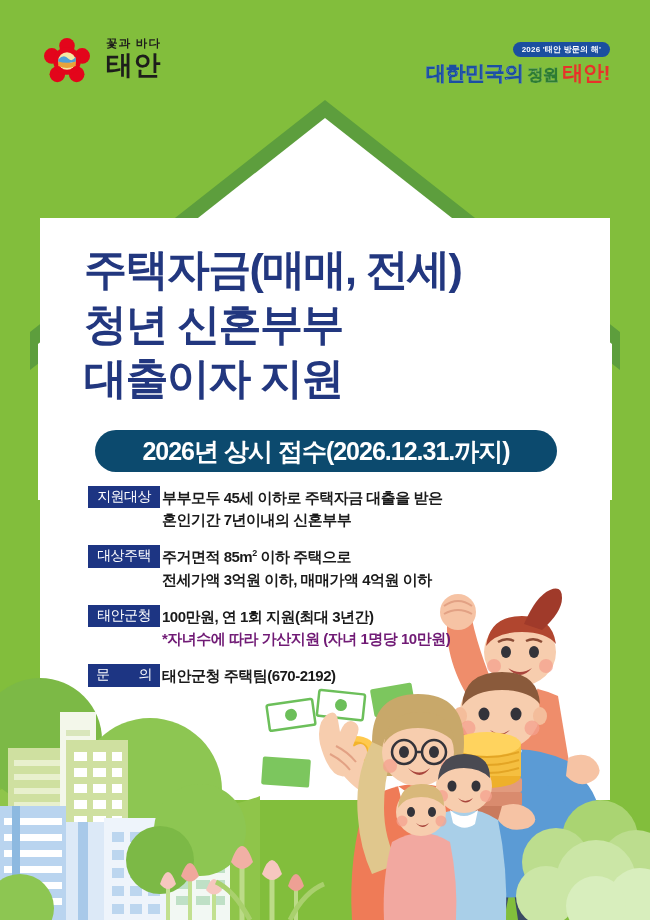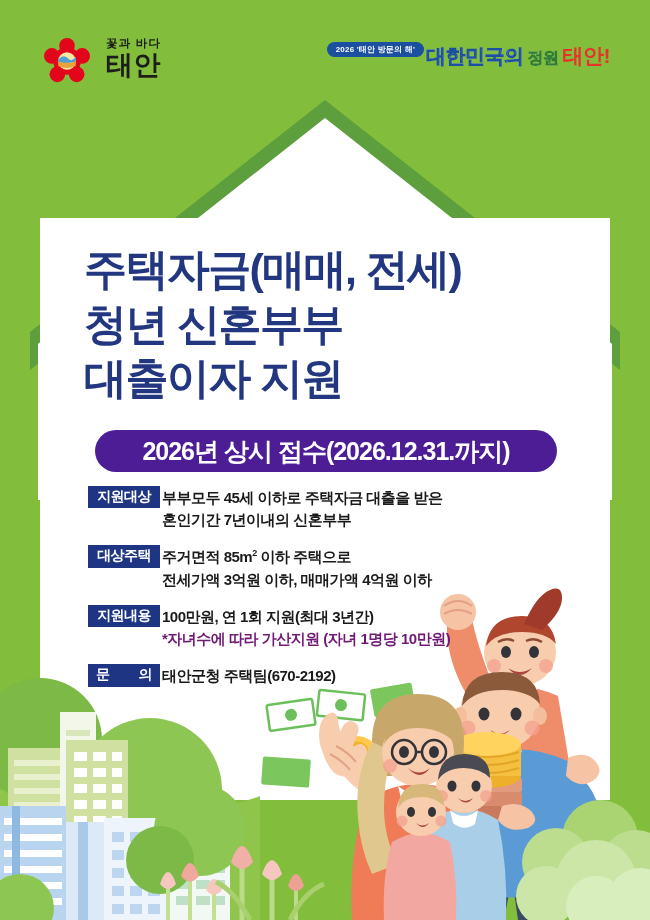--- a/index.html
+++ b/index.html
@@ -69,21 +69,22 @@
     font-size: 27px;
     font-weight: bold;
     color: #1d1d1b;
     letter-spacing: 0.5px;
   }
   .slogan {
     position: absolute;
     right: 40px;
     top: 42px;
     display: flex;
-    align-items: flex-start;
+    flex-direction: column;
+    align-items: flex-end;
     gap: 2px;
   }
   .slogan-pill {
     background: #1b4fa0;
     color: #ffffff;
     font-size: 8px;
     font-weight: bold;
     padding: 2px 9px;
     border-radius: 8px;
     letter-spacing: 0.2px;
@@ -129,21 +130,21 @@
     white-space: nowrap;
   }
   .headline div { display: block; }
   
   .banner {
     position: absolute;
     left: 95px;
     top: 430px;
     width: 462px;
     height: 42px;
-    background: #4c1d95;
+    background: #0c4a6e;
     border-radius: 21px;
     color: #ffffff;
     font-size: 25px;
     font-weight: bold;
     letter-spacing: -1px;
     display: flex;
     align-items: center;
     justify-content: center;
     z-index: 30;
   }
@@ -160,21 +161,21 @@
     align-items: flex-start;
     margin-bottom: 14px;
   }
   .row.gap-before { margin-top: 10px; }
   .row-label {
     flex: 0 0 auto;
     width: 72px;
     background: #1d3583;
     color: #ffffff;
     font-size: 14px;
-    font-weight: bold;
+    font-weight: normal;
     letter-spacing: -0.6px;
     text-align: center;
     padding: 3px 0 4px 0;
     line-height: 1.1;
     box-sizing: border-box;
   }
   .row-label.spread {
     display: flex;
     justify-content: space-between;
     padding-left: 8px;
@@ -555,21 +556,21 @@
 
     <div class="row">
       <div class="row-label">대상주택</div>
       <div class="row-body">
         <div class="row-line"><span>주거면적 85m</span><sup>2</sup><span> 이하 주택으로</span></div>
         <div class="row-line">전세가액 3억원 이하, 매매가액 4억원 이하</div>
       </div>
     </div>
 
     <div class="row gap-before">
-      <div class="row-label">지원내용</div>
+      <div class="row-label">태안군청</div>
       <div class="row-body">
         <div class="row-line">100만원, 연 1회 지원(최대 3년간)</div>
         <div class="row-line note">*자녀수에 따라 가산지원 (자녀 1명당 10만원)</div>
       </div>
     </div>
 
     <div class="row">
       <div class="row-label spread">
         <span>문</span>
         <span>의</span>

